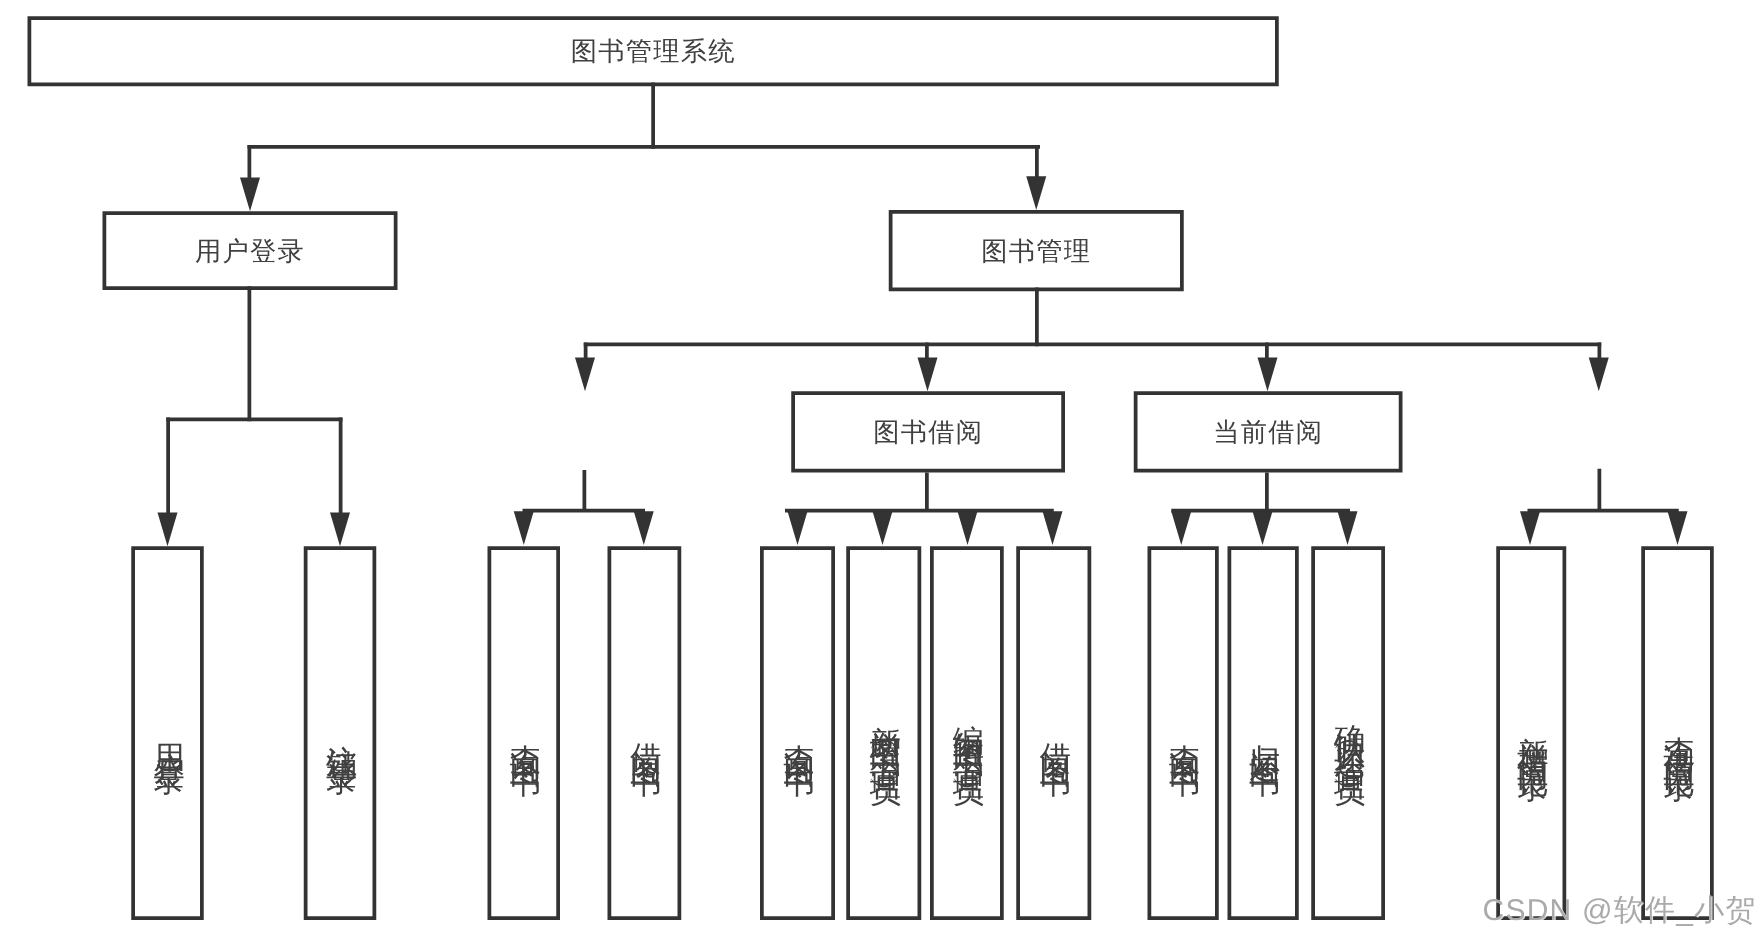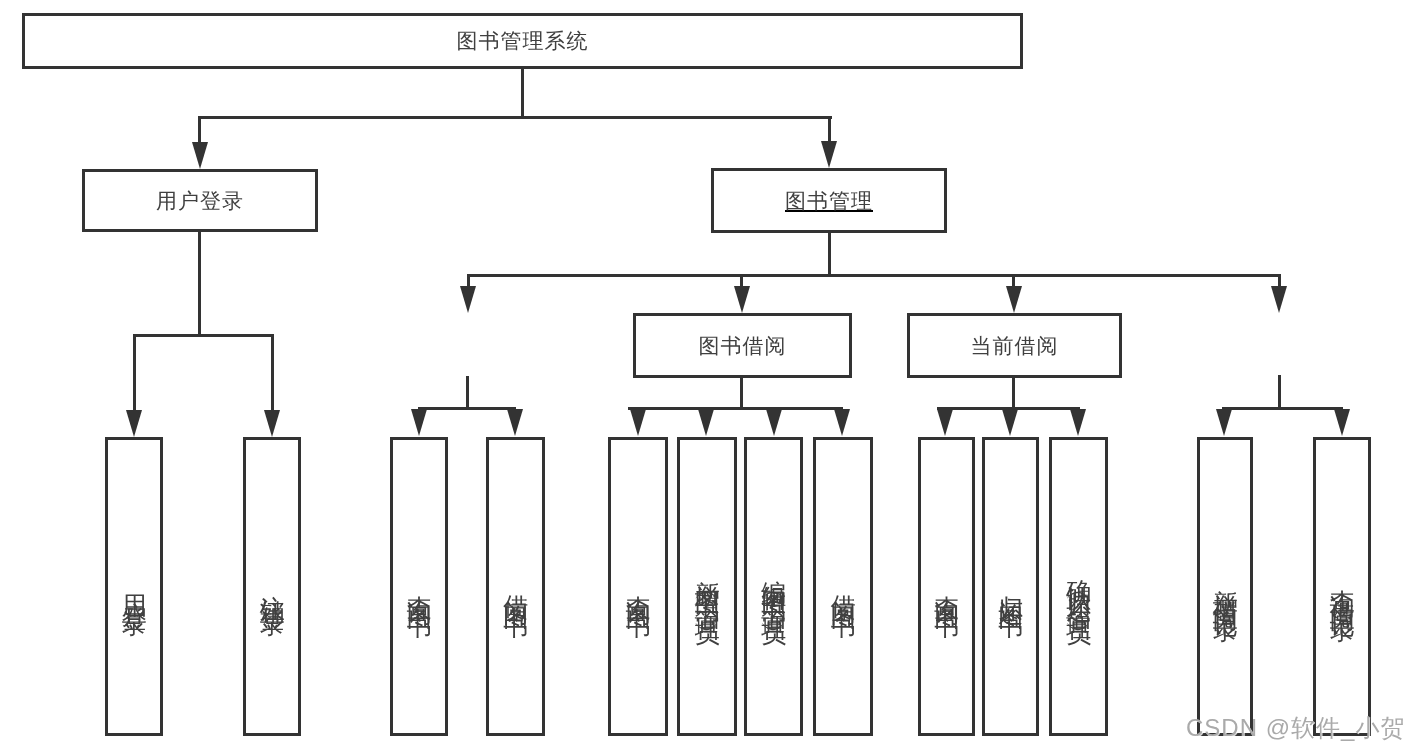--- a/index.html
+++ b/index.html
@@ -67,21 +67,21 @@
 <div class="canvas">
 
   <div class="box" style="left:22px; top:13px; width:1001px; height:56px;">
     <span class="hlabel">图书管理系统</span>
   </div>
 
   <div class="box" style="left:82px; top:169px; width:236px; height:63px;">
     <span class="hlabel">用户登录</span>
   </div>
 
-  <div class="box" style="left:711px; top:168px; width:236px; height:65px;text-decoration:underline;">
+  <div class="box" style="left:711px; top:168px; width:236px; height:65px;">
     <span class="hlabel">图书管理</span>
   </div>
 
 
   <div class="box" style="left:633px; top:313px; width:219px; height:65px;justify-content:center;">
     <span class="hlabel">图书借阅</span>
   </div>
 
   <div class="box" style="left:907px; top:313px; width:215px; height:65px;align-items:center;">
     <span class="hlabel">当前借阅</span>

